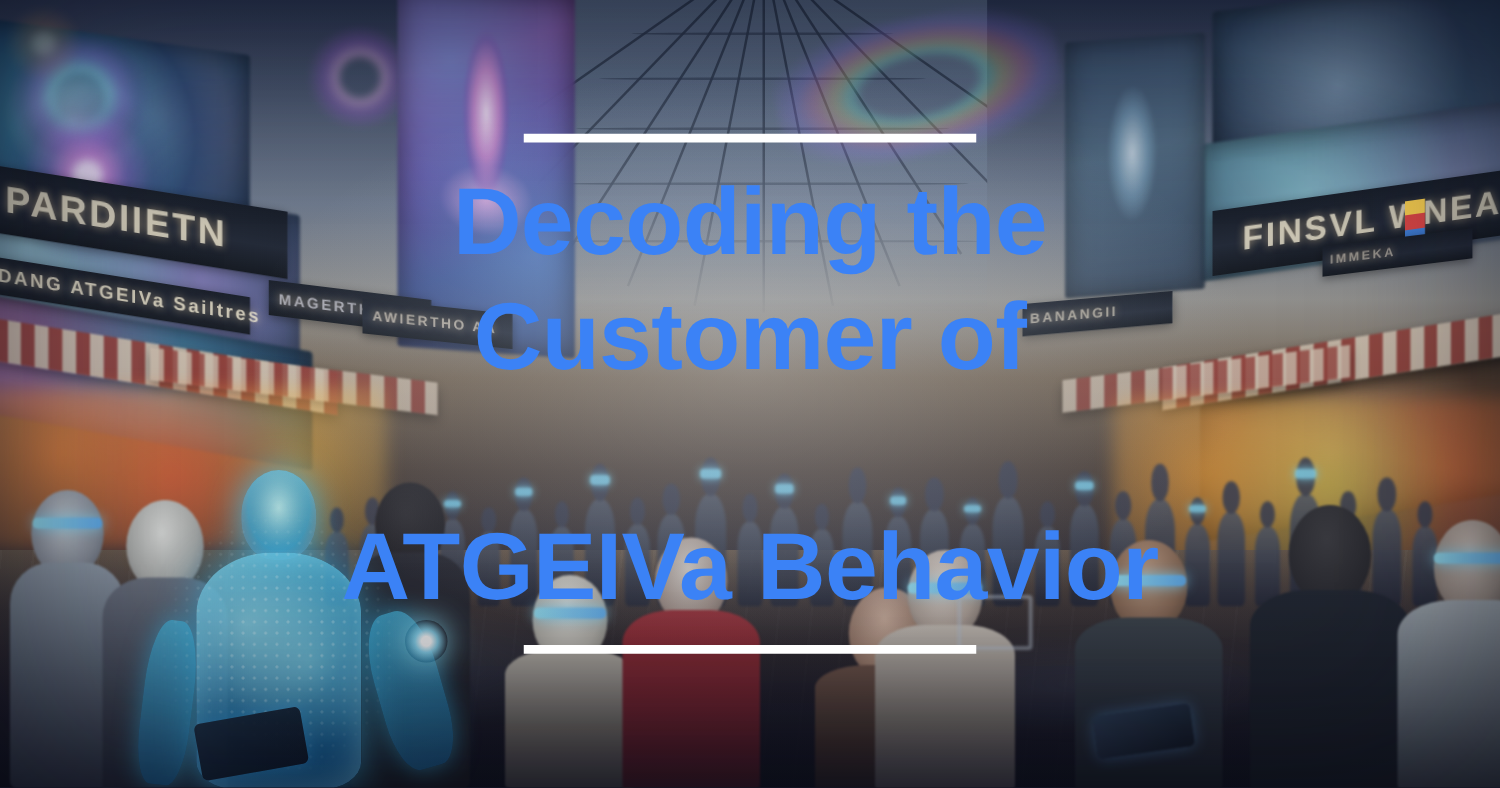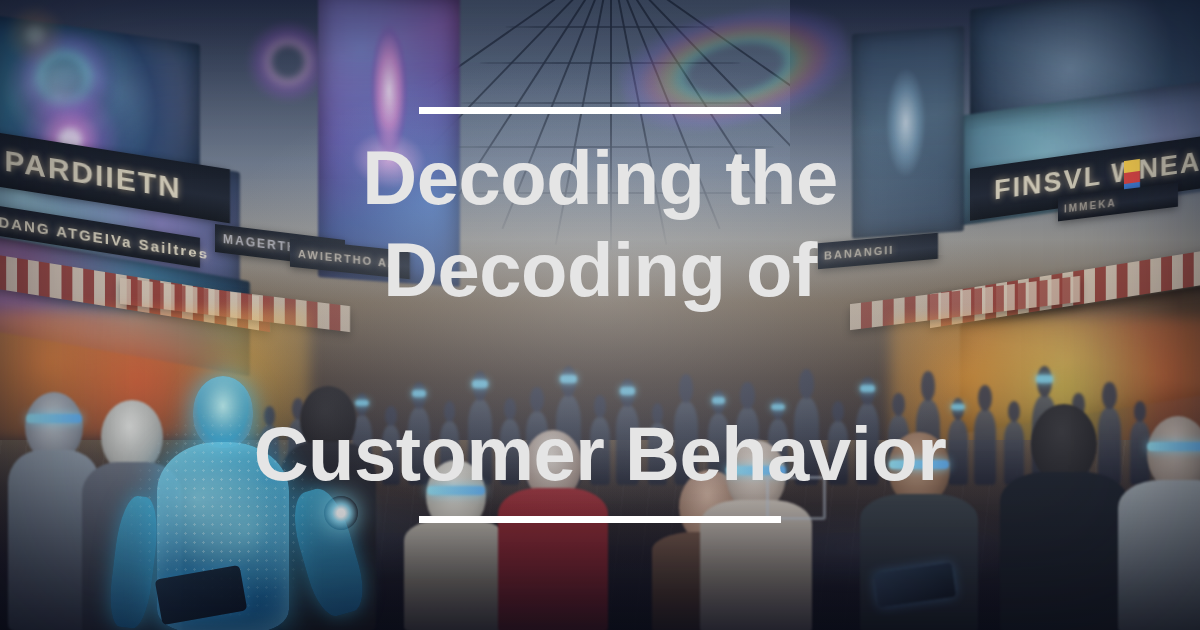--- a/index.html
+++ b/index.html
@@ -396,21 +396,21 @@
     text-align:center;
   }
   .rule {
     width:362px; height:7px;
     background:#ffffff;
     flex:none;
   }
   .rule-top { margin-bottom:18px; }
   .rule-bottom { margin-top:16px; }
   .title {
-    color:#e5e5e5;
+    color:#3b82f6;
     font-family:"Liberation Sans", sans-serif;
     font-weight:700;
     font-size:76px;
     line-height:92px;
     letter-spacing:-.5px;
     max-width:760px;
     text-rendering:optimizeLegibility;
   }
 </style>
 </head>
@@ -607,20 +607,20 @@
     </div>
 
     <div class="haze"></div>
     <div class="vignette"></div>
   </div>
 
   <div class="overlay">
     <div class="rule rule-top"></div>
     <h1 class="title">
       <span>Decoding the</span><br>
-      <span>Decoding of</span><br>
+      <span>Customer of</span><br>
       <br>
-      <span>Customer Behavior</span>
+      <span>ATGEIVa Behavior</span>
     </h1>
     <div class="rule rule-bottom"></div>
   </div>
 
 </div>
 
 </body></html>

